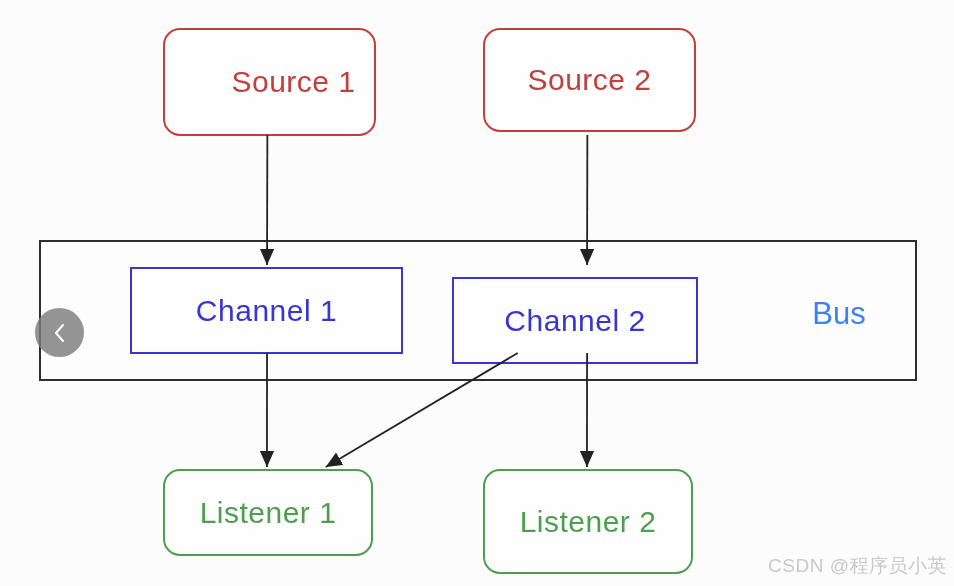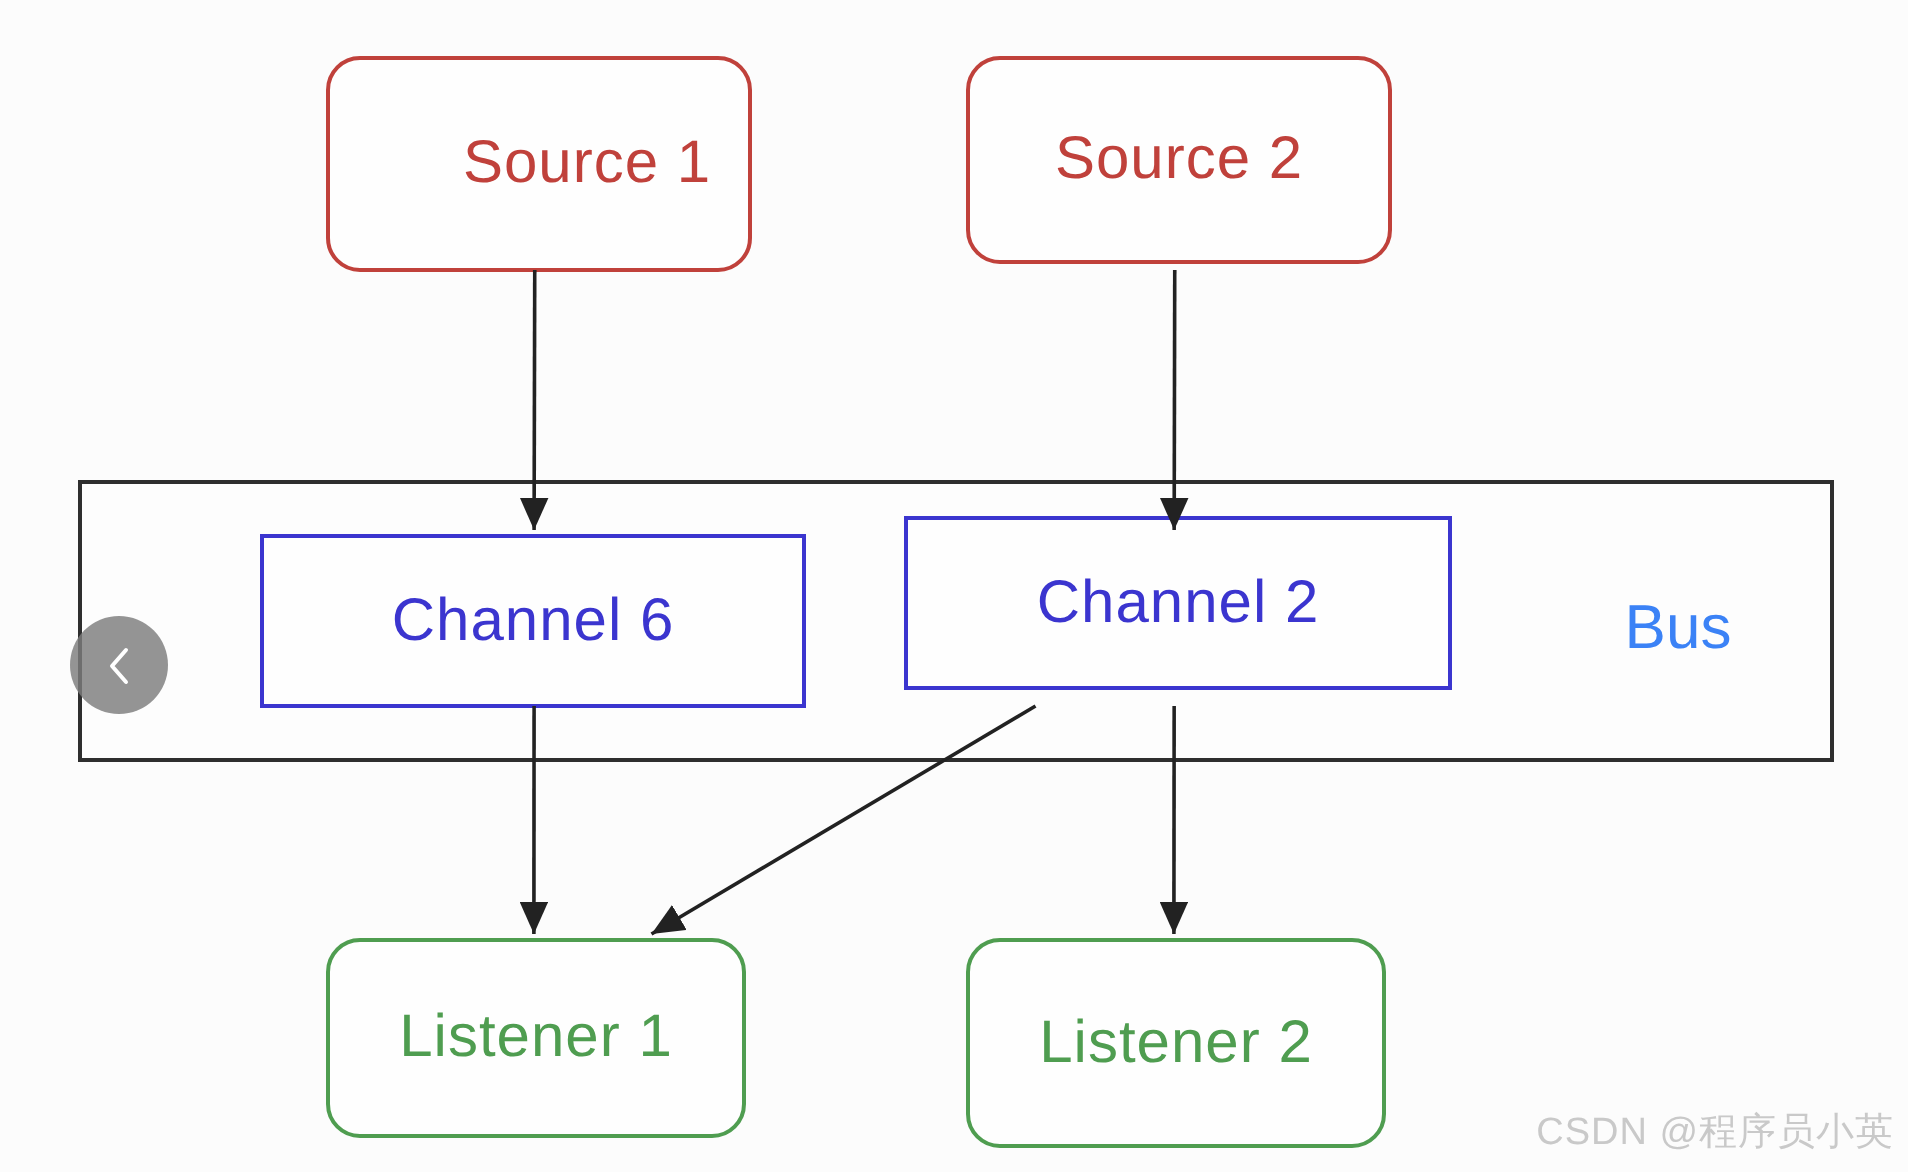--- a/index.html
+++ b/index.html
@@ -35,32 +35,32 @@
   .bus-box {
     position: absolute;
     left: 39px; top: 240px;
     width: 878px; height: 141px;
     border: 2px solid #2e2e2e;
     background: #fdfdfd;
     box-sizing: border-box;
     z-index: 1;
   }
   .node-channel-1 { left: 130px; top: 267px; width: 273px; height: 87px; border: 2px solid #3b35cf; color: #2f2ac6; }
-  .node-channel-2 { left: 452px; top: 258px; width: 274px; height: 87px; border: 2px solid #a21caf; color: #2f2ac6; }
+  .node-channel-2 { left: 452px; top: 277px; width: 246px; height: 87px; border: 2px solid #a21caf; color: #2f2ac6; }
   .bus-label {
     position: absolute;
     left: 796px; top: 295px;
     width: 86px; height: 38px;
     display: flex; align-items: center; justify-content: center;
     font-size: 31px;
     color: #3b82f6;
     z-index: 2;
     text-align: center;
   }
-  .node-listener-1 { left: 163px; top: 469px; width: 210px; height: 100px; border: 2px solid #4f9d50; color: #41923f; }
+  .node-listener-1 { left: 163px; top: 469px; width: 210px; height: 87px; border: 2px solid #4f9d50; color: #41923f; }
   .node-listener-2 { left: 483px; top: 469px; width: 210px; height: 105px; border: 2px solid #4f9d50; color: #41923f; }
   .back-btn {
     position: absolute;
     left: 35px; top: 308px;
     width: 49px; height: 49px;
     border-radius: 50%;
     border: none;
     background: rgba(125,125,125,0.82);
     display: flex; align-items: center; justify-content: center;
     z-index: 10;
@@ -86,21 +86,21 @@
   <div class="bus-label">Bus</div>
 
   <div class="node rounded node-source-1" style="border-color: rgb(192, 65, 59); color: rgb(192, 65, 59);">
     <span>Source 1</span>
   </div>
   <div class="node rounded node-source-2" style="border-color: rgb(192, 65, 59); color: rgb(192, 65, 59);">
     <span>Source 2</span>
   </div>
 
   <div class="node node-channel-1" style="border-color: rgb(59, 53, 207); color: rgb(59, 53, 207);">
-    <span>Channel 6</span>
+    <span>Channel 1</span>
   </div>
   <div class="node node-channel-2" style="border-color: rgb(59, 53, 207); color: rgb(59, 53, 207);">
     <span>Channel 2</span>
   </div>
 
   <div class="node rounded node-listener-1" style="border-color: rgb(79, 157, 80); color: rgb(79, 157, 80);">
     <span>Listener 1</span>
   </div>
   <div class="node rounded node-listener-2" style="border-color: rgb(79, 157, 80); color: rgb(79, 157, 80); text-align: right;">
     <span>Listener 2</span>

